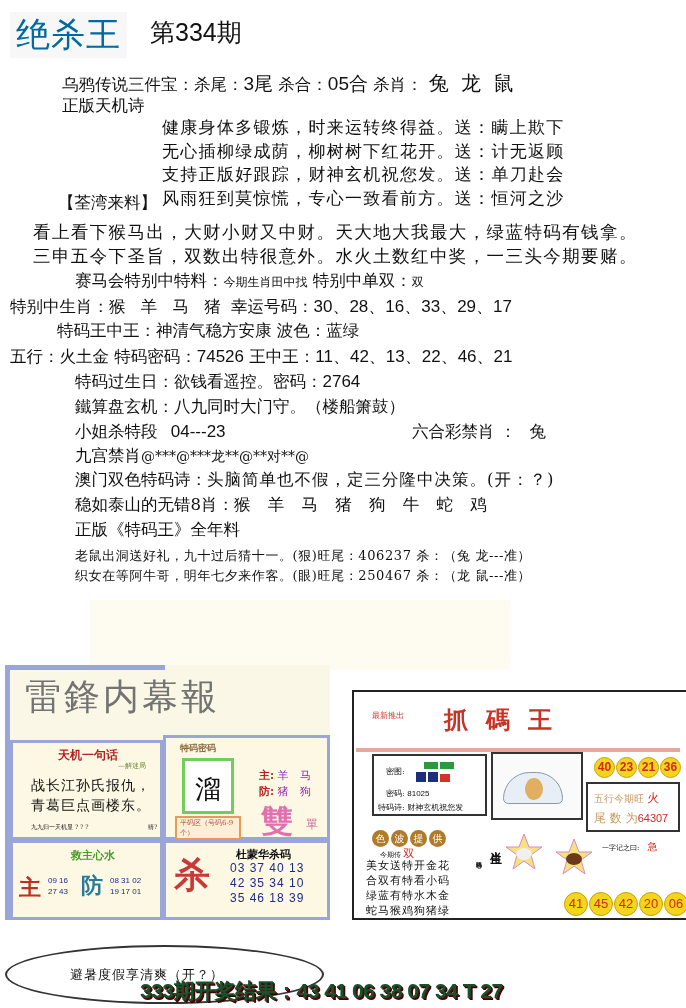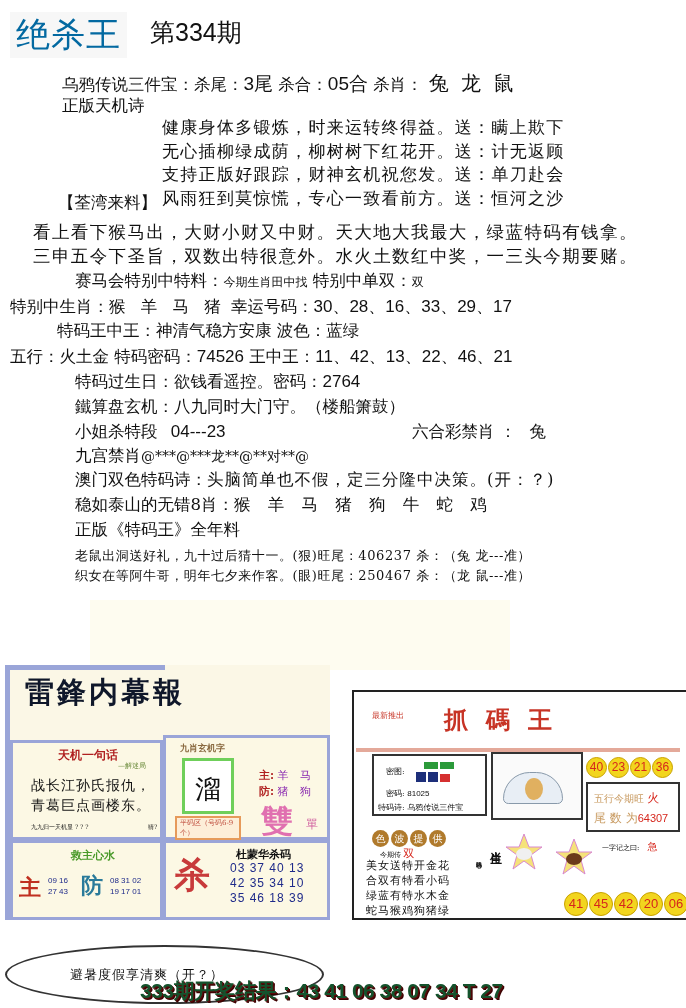--- a/index.html
+++ b/index.html
@@ -11,21 +11,21 @@
   .t16 { font-size:16.5px; }
   .sans { font-family:"Liberation Sans", sans-serif; }
   .poem { left:162px; top:116px; font-size:17px; line-height:23.5px; letter-spacing:1.3px; }
   .bigpoem { left:33px; top:220px; font-size:17.5px; line-height:24px; letter-spacing:1.4px; }
   .small { font-size:12px; }
 
   
   .lp { position:absolute; left:5px; top:665px; width:325px; height:255px; background:#fbf7e6; }
   .lp-border-top { position:absolute; left:0; top:0; width:160px; height:5px; background:#9aa5d8; }
   .lp-border-left { position:absolute; left:0; top:0; width:5px; height:255px; background:#9aa5d8; }
-  .lp-title { position:absolute; left:20px; top:8px; font-size:29px; color:#0f172a; font-family:"DejaVu Serif", serif; letter-spacing:3px; font-weight:bold; }
+  .lp-title { position:absolute; left:20px; top:8px; font-size:36px; color:#737373; font-family:"DejaVu Serif", serif; letter-spacing:3px; font-weight:normal; }
   .lp-panel { position:absolute; border:3px solid #9aa5d8; background:#fcf8e4; box-sizing:border-box; }
   .p1 { left:5px; top:75px; width:153px; height:100px; }
   .p2 { left:158px; top:70px; width:167px; height:105px; }
   .p3 { left:5px; top:175px; width:153px; height:80px; }
   .p4 { left:158px; top:175px; width:167px; height:80px; }
   .red-h { color:#b02020; font-size:12px; font-weight:bold; }
   .greenbox { position:absolute; left:16px; top:20px; width:52px; height:56px; border:3px solid #6fcf5a; background:#fff; font-size:26px; text-align:center; line-height:56px; box-sizing:border-box; }
   .orangebox { position:absolute; left:9px; top:78px; width:66px; height:24px; border:2px solid #e69a5a; background:#fdeed8; box-sizing:border-box; font-size:7px; color:#c05040; }
   .purple { color:#8a2ab0; }
   .navy { color:#1e2a8a; font-family:"Liberation Sans", sans-serif; }
@@ -130,21 +130,21 @@
     <div class="abs" style="left:105px;top:18px;font-size:7px;color:#6a8a3a;">—解迷局</div>
     <div class="abs" style="left:18px;top:32px;font-size:14px;line-height:20px;letter-spacing:1px;">
       <div>战长江孙氏报仇，</div>
       <div>青葛巨点画楼东。</div>
     </div>
     <div class="abs" style="left:18px;top:80px;font-size:6px;">九九归一天机显   ? ? ?</div>
     <div class="abs" style="left:135px;top:80px;font-size:6px;">猜?</div>
   </div>
 
   <div class="lp-panel p2">
-    <div class="abs" style="left:14px;top:4px;font-size:9px;color:#8a6a40;font-weight:bold;">九肖玄机字</div>
+    <div class="abs" style="left:14px;top:4px;font-size:9px;color:#8a6a40;font-weight:bold;">特码密码</div>
     <div class="greenbox">溜</div>
     <div class="orangebox">
       <div style="padding-left:3px;">平码区（号码6-9个）</div>
       <div style="font-size:9px;color:#3a3aa0;padding-left:3px;font-family:'Liberation Sans',sans-serif;">17 09 34 19</div>
     </div>
     <div class="abs" style="left:93px;top:30px;font-size:11px;line-height:16px;">
       <div><span style="color:#b02020;font-weight:bold;">主:</span> <span class="purple" style="letter-spacing:4px;">羊 马</span></div>
       <div><span style="color:#b02020;font-weight:bold;">防:</span> <span class="purple" style="letter-spacing:4px;">猪 狗</span></div>
     </div>
     <div class="abs" style="left:95px;top:62px;font-size:32px;color:#e070b0;font-weight:bold;">雙</div>
@@ -184,29 +184,29 @@
   <div class="box" style="left:18px;top:62px;width:115px;height:62px;font-size:8px;">
     <div class="abs" style="left:12px;top:10px;">密图:</div>
     <div class="abs" style="left:42px;top:6px;width:40px;height:22px;">
       <div style="position:absolute;left:8px;top:0;width:14px;height:7px;background:#2b9a3a;"></div>
       <div style="position:absolute;left:24px;top:0;width:14px;height:7px;background:#2b9a3a;"></div>
       <div style="position:absolute;left:0;top:10px;width:10px;height:10px;background:#1d2f7a;"></div>
       <div style="position:absolute;left:12px;top:10px;width:10px;height:10px;background:#1d2f7a;"></div>
       <div style="position:absolute;left:24px;top:12px;width:10px;height:8px;background:#d53030;"></div>
     </div>
     <div class="abs" style="left:12px;top:32px;"><span>密码:</span> <span class="sans">81025</span></div>
-    <div class="abs" style="left:4px;top:46px;"><span>特码诗:</span> <span>乌鸦传说三件宝</span></div>
+    <div class="abs" style="left:4px;top:46px;"><span>特码诗:</span> <span>财神玄机祝您发</span></div>
   </div>
 
   <div class="box" style="left:137px;top:60px;width:92px;height:68px;background:#fafafa;">
     <div style="position:absolute;left:10px;top:18px;width:58px;height:30px;border-radius:30px 30px 6px 6px;background:#e8eef5;border:1px solid #8899aa;"></div>
     <div style="position:absolute;left:32px;top:24px;width:18px;height:22px;border-radius:50%;background:#e0b060;"></div>
   </div>
 
-  <div class="abs" style="left:232px;top:64px;">
+  <div class="abs" style="left:240px;top:64px;font-weight:bold;">
     <span class="ball">40</span><span class="ball">23</span><span class="ball">21</span><span class="ball">36</span>
   </div>
 
   <div class="box" style="left:232px;top:90px;width:94px;height:50px;font-size:10px;">
     <div class="abs" style="left:6px;top:6px;color:#c89a60;"><span>五行今期旺</span> <span style="color:#d6261c;font-size:12px;">火</span></div>
     <div class="abs" style="left:6px;top:26px;color:#c89a60;font-size:12px;"><span>尾 数 为</span><span class="sans" style="color:#d6261c;font-size:11px;">64307</span></div>
   </div>
 
   <div class="abs" style="left:18px;top:135px;">
     <span class="pill">色</span><span class="pill">波</span><span class="pill">提</span><span class="pill">供</span>

